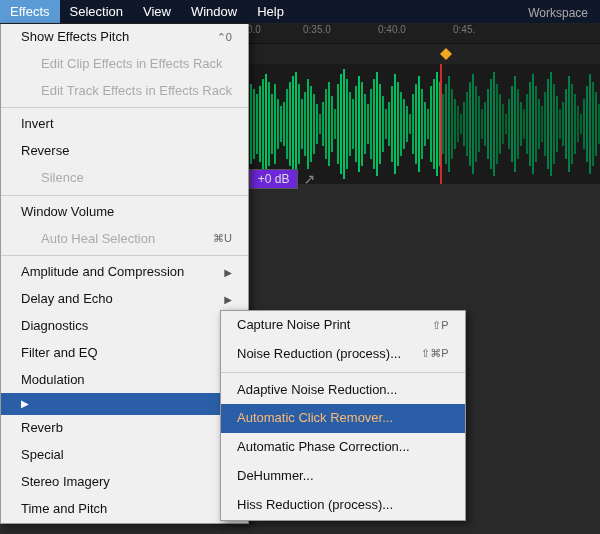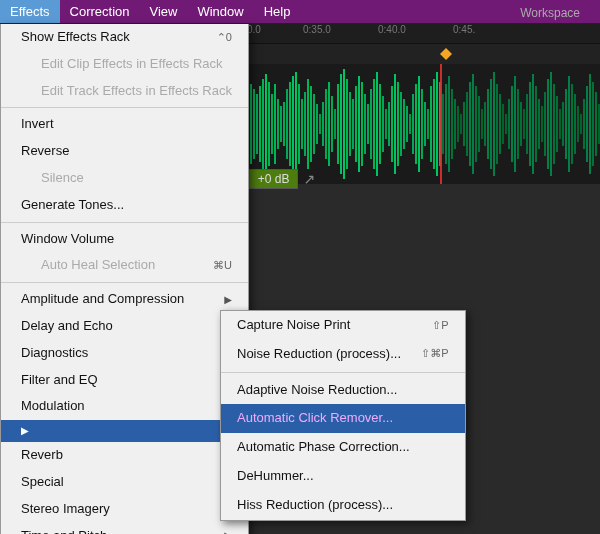--- a/index.html
+++ b/index.html
@@ -18,21 +18,21 @@
       position: absolute;
       top: 0; left: 0; right: 0; bottom: 0;
       background: #2b2b2b;
     }
 
     
     .menu-bar {
       position: absolute;
       top: 0; left: 0; right: 0;
       height: 24px;
-      background: #701a75;
+      background: #0f172a;
       display: flex;
       align-items: center;
       border-bottom: 1px solid #222;
     }
     .menu-bar-item {
       padding: 0 10px;
       height: 100%;
       display: flex;
       align-items: center;
       color: #fff;
@@ -42,21 +42,21 @@
     }
     .menu-bar-item.active {
       background: #5b9bd5;
       color: #fff;
     }
 
     
     .workspace-label {
       position: absolute;
       top: 6px;
-      right: 20px;
+      right: 12px;
       color: #aaa;
       font-size: 12px;
     }
 
     
     .timeline-area {
       position: absolute;
       top: 24px;
       left: 220px;
       right: 0;
@@ -189,21 +189,21 @@
       clip-path: polygon(50% 0%, 100% 50%, 50% 100%, 0% 50%);
     }
   </style>
 </head>
 <body>
 
 <div class="daw-bg"></div>
 
 <div class="menu-bar">
   <div class="menu-bar-item active">Effects</div>
-  <div class="menu-bar-item">Correction</div>
+  <div class="menu-bar-item">Selection</div>
   <div class="menu-bar-item">View</div>
   <div class="menu-bar-item">Window</div>
   <div class="menu-bar-item">Help</div>
   <div class="workspace-label">Workspace</div>
 </div>
 
 <div class="timeline-area">
   <div class="timeline-ruler">
     <span class="timeline-tick" style="left:10px">0:30.0</span>
     <span class="timeline-tick" style="left:80px">0:35.0</span>
@@ -351,32 +351,32 @@
         <rect x="375" y="28" width="2" height="64" fill="#008040"></rect>
         <rect x="378" y="40" width="2" height="40" fill="#007030"></rect>
       </g>
 
       <rect x="220" y="0" width="2" height="120" fill="#e03030" opacity="0.9"></rect>
     </svg>
   </div>
 
   <div style="position:absolute; top:145px; left:10px; display:flex; align-items:center; gap:5px;">
     <span style="color:#888; font-size:11px;">📊</span>
-    <div style="background:#4d7c0f; border:1px solid #555; padding:2px 8px; color:#ddd; font-size:12px; display:flex;align-items:center;gap:4px;">
+    <div style="background:#6d28d9; border:1px solid #555; padding:2px 8px; color:#ddd; font-size:12px; display:flex;align-items:center;gap:4px;">
       <span>+0 dB</span>
     </div>
     <span style="color:#888; font-size:14px; cursor:pointer;">↗</span>
   </div>
 </div>
 
 <div class="dropdown-container">
   <div class="main-menu">
 
     <div class="menu-item">
-      <span>Show Effects Rack</span>
+      <span>Show Effects Pitch</span>
       <span class="shortcut">⌃0</span>
     </div>
 
     <div class="menu-item disabled">
       <span>Edit Clip Effects in Effects Rack</span>
     </div>
 
     <div class="menu-item disabled">
       <span>Edit Track Effects in Effects Rack</span>
     </div>
@@ -387,23 +387,20 @@
     </div>
 
     <div class="menu-item">
       <span>Reverse</span>
     </div>
 
     <div class="menu-item disabled">
       <span>Silence</span>
     </div>
 
-    <div class="menu-item">
-      <span>Generate Tones...</span>
-    </div>
     <div class="menu-separator"></div>
 
     <div class="menu-item">
       <span>Window Volume</span>
     </div>
 
     <div class="menu-item disabled">
       <span>Auto Heal Selection</span>
       <span class="shortcut">⌘U</span>
     </div>
@@ -471,21 +468,21 @@
   <div class="menu-item">
     <span>Noise Reduction (process)...</span>
     <span class="shortcut">⇧⌘P</span>
   </div>
   <div class="menu-separator"></div>
 
   <div class="menu-item">
     <span>Adaptive Noise Reduction...</span>
   </div>
 
-  <div class="menu-item highlighted" style="background:#2a5fa8; color:#f0abfc;">
+  <div class="menu-item highlighted" style="background:#2a5fa8; color:#fdba74;">
     <span>Automatic Click Remover...</span>
   </div>
 
   <div class="menu-item">
     <span>Automatic Phase Correction...</span>
   </div>
 
   <div class="menu-item">
     <span>DeHummer...</span>
   </div>

